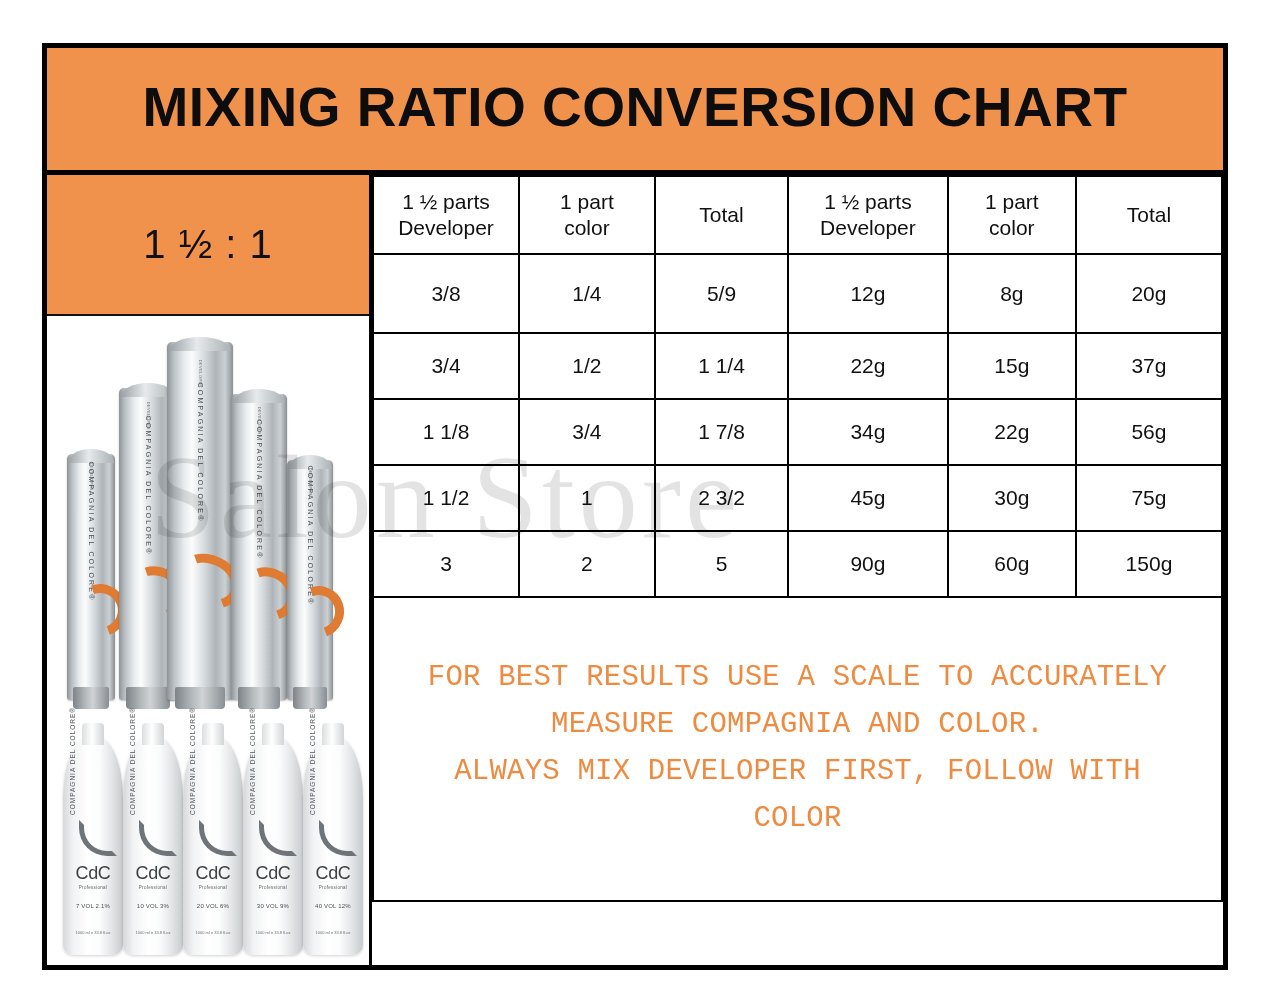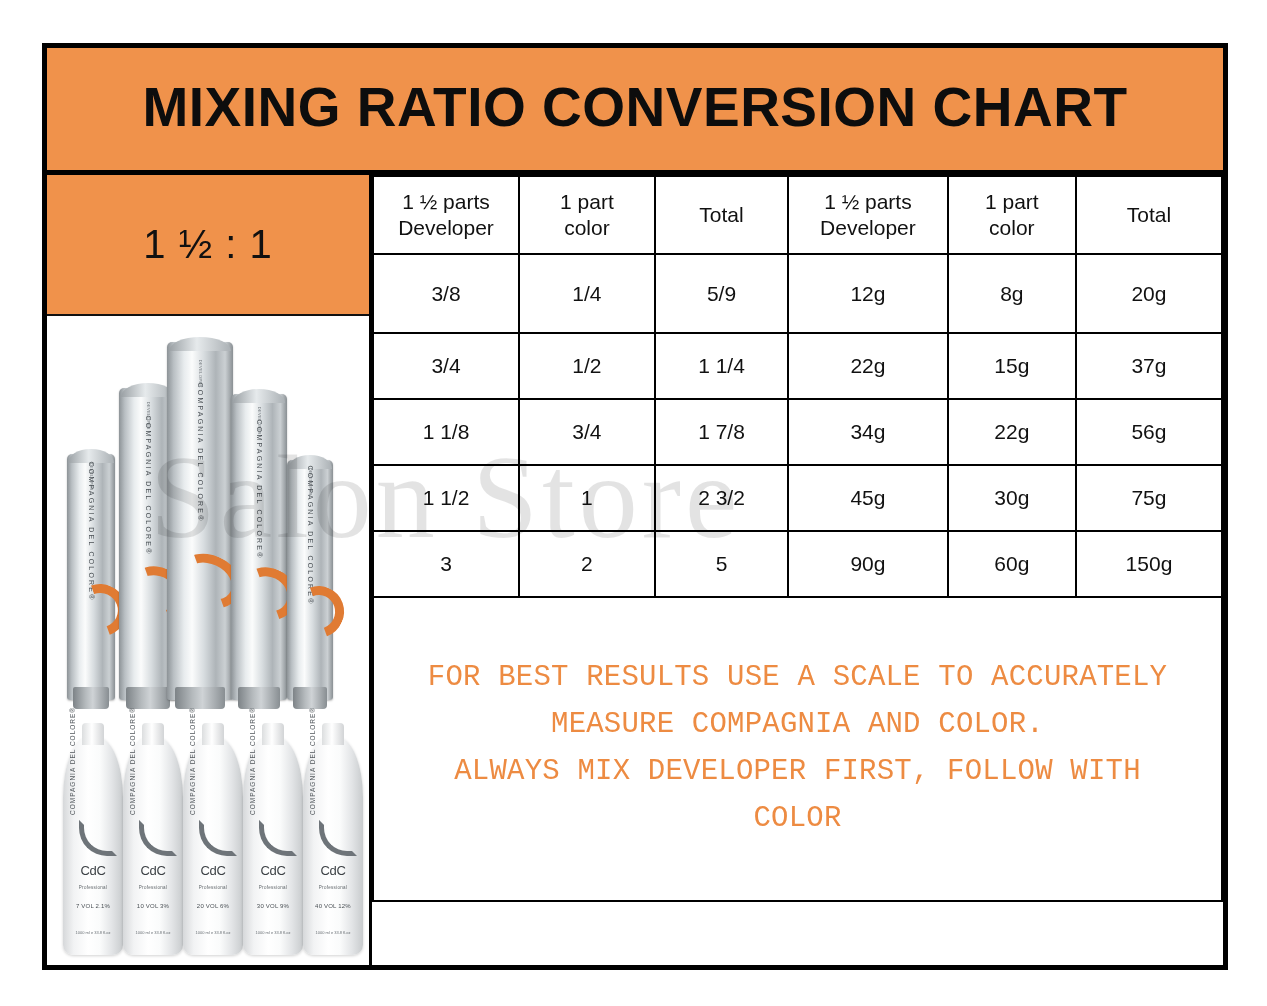--- a/index.html
+++ b/index.html
@@ -204,21 +204,21 @@
     width: 38%;
     height: 22px;
     border-radius: 4px 4px 0 0;
     background: linear-gradient(to right, #dcdedf, #ffffff 45%, #d2d4d6);
   }
   .bottle .cdc {
     position: absolute;
     left: 50%;
     top: 58%;
     transform: translateX(-50%);
-    font-size: 13px;
+    font-size: 18px;
     color: #3d4246;
     letter-spacing: -0.3px;
   }
   .bottle .pro {
     position: absolute;
     left: 50%;
     top: 68%;
     transform: translateX(-50%);
     font-size: 4.5px;
     color: #60666a;

